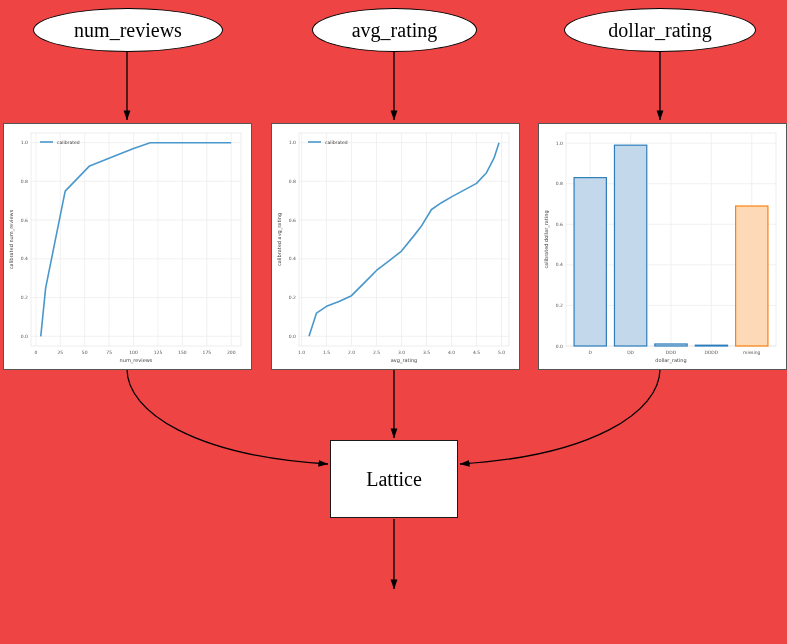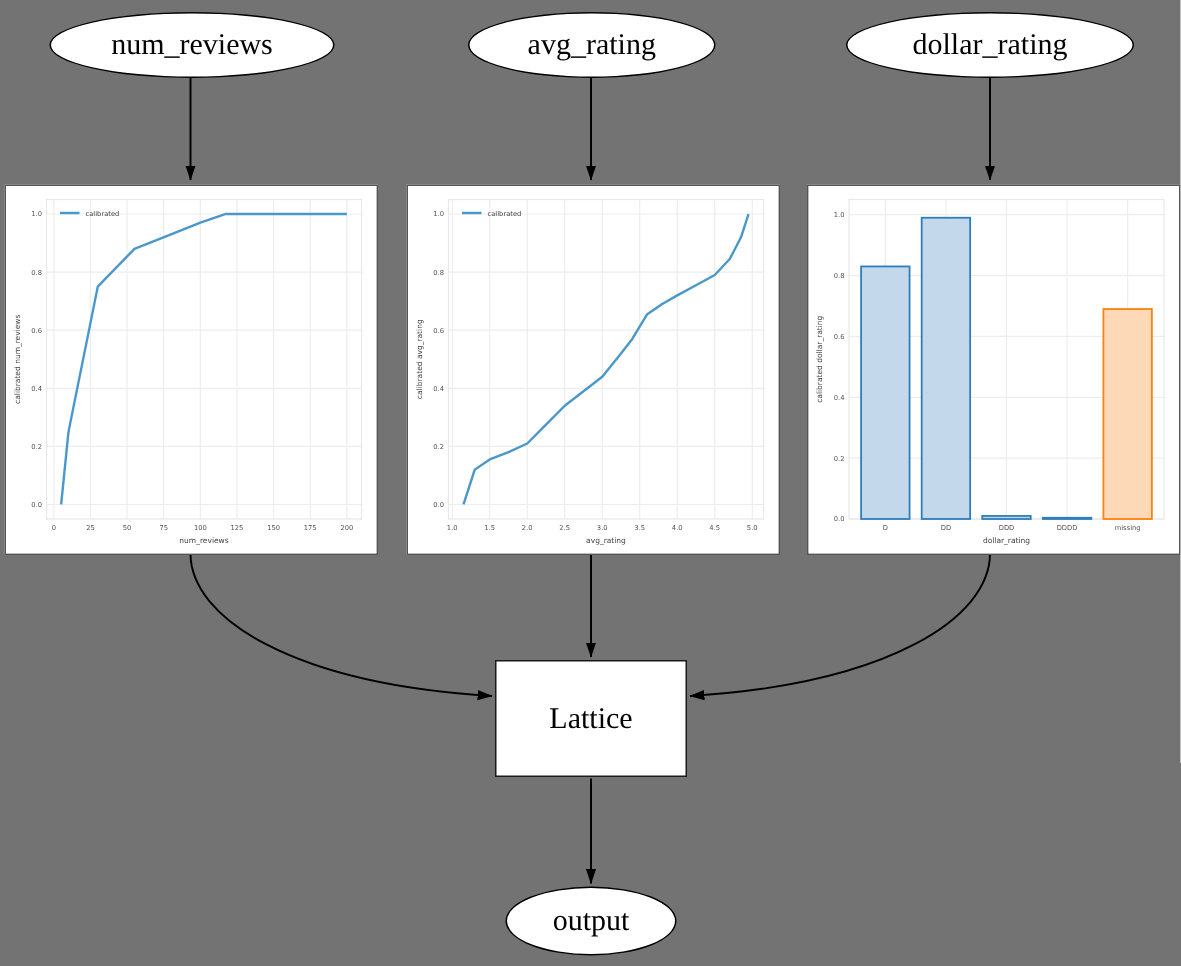--- a/index.html
+++ b/index.html
@@ -1,16 +1,16 @@
 <!DOCTYPE html>
 <html><head>
 <meta charset="utf-8">
 <style>
   html,body{margin:0;padding:0;background:#fff;}
-  #canvas{position:relative;width:787px;height:644px;background:#737373;overflow:hidden;
+  #canvas{position:relative;width:787px;height:644px;background:#ef4444;overflow:hidden;
           font-family:"Liberation Serif", serif;}
   #edges{position:absolute;left:0;top:0;width:787px;height:644px;}
   .node{position:absolute;display:flex;align-items:center;justify-content:center;
         background:#fff;color:#000;font-size:20px;box-sizing:border-box;}
   .ell{border:1.4px solid #000;border-radius:50%;}
   .box{border:1.4px solid #1a1a1a;}
   .plot{position:absolute;width:247px;height:245px;background:#fff;border:1px solid #555;
         box-sizing:content-box;}
   #node-num-reviews{left:33px;top:8px;width:190px;height:44px;}
   #node-avg-rating{left:312px;top:8px;width:165px;height:44px;}
@@ -183,17 +183,14 @@
         <text x="24" y="61.31428571428571" font-size="4.5" fill="#525252" text-anchor="end" font-family="DejaVu Sans, sans-serif">0.8</text>
         <text x="24" y="20.742857142857154" font-size="4.5" fill="#525252" text-anchor="end" font-family="DejaVu Sans, sans-serif">1.0</text>
       </g>
       <text x="132" y="238" font-size="5" fill="#3f3f3f" text-anchor="middle" font-family="DejaVu Sans, sans-serif">dollar_rating</text>
       <text x="9" y="115.5" font-size="5" fill="#3f3f3f" text-anchor="middle" font-family="DejaVu Sans, sans-serif" transform="rotate(-90 9 115.5)">calibrated dollar_rating</text>
     </svg>
 
   <div class="node box" id="node-lattice">
     <span>Lattice</span>
   </div>
-  <div class="node ell" id="node-output">
-    <span>output</span>
-  </div>
 
 </div>
 
 </body></html>

